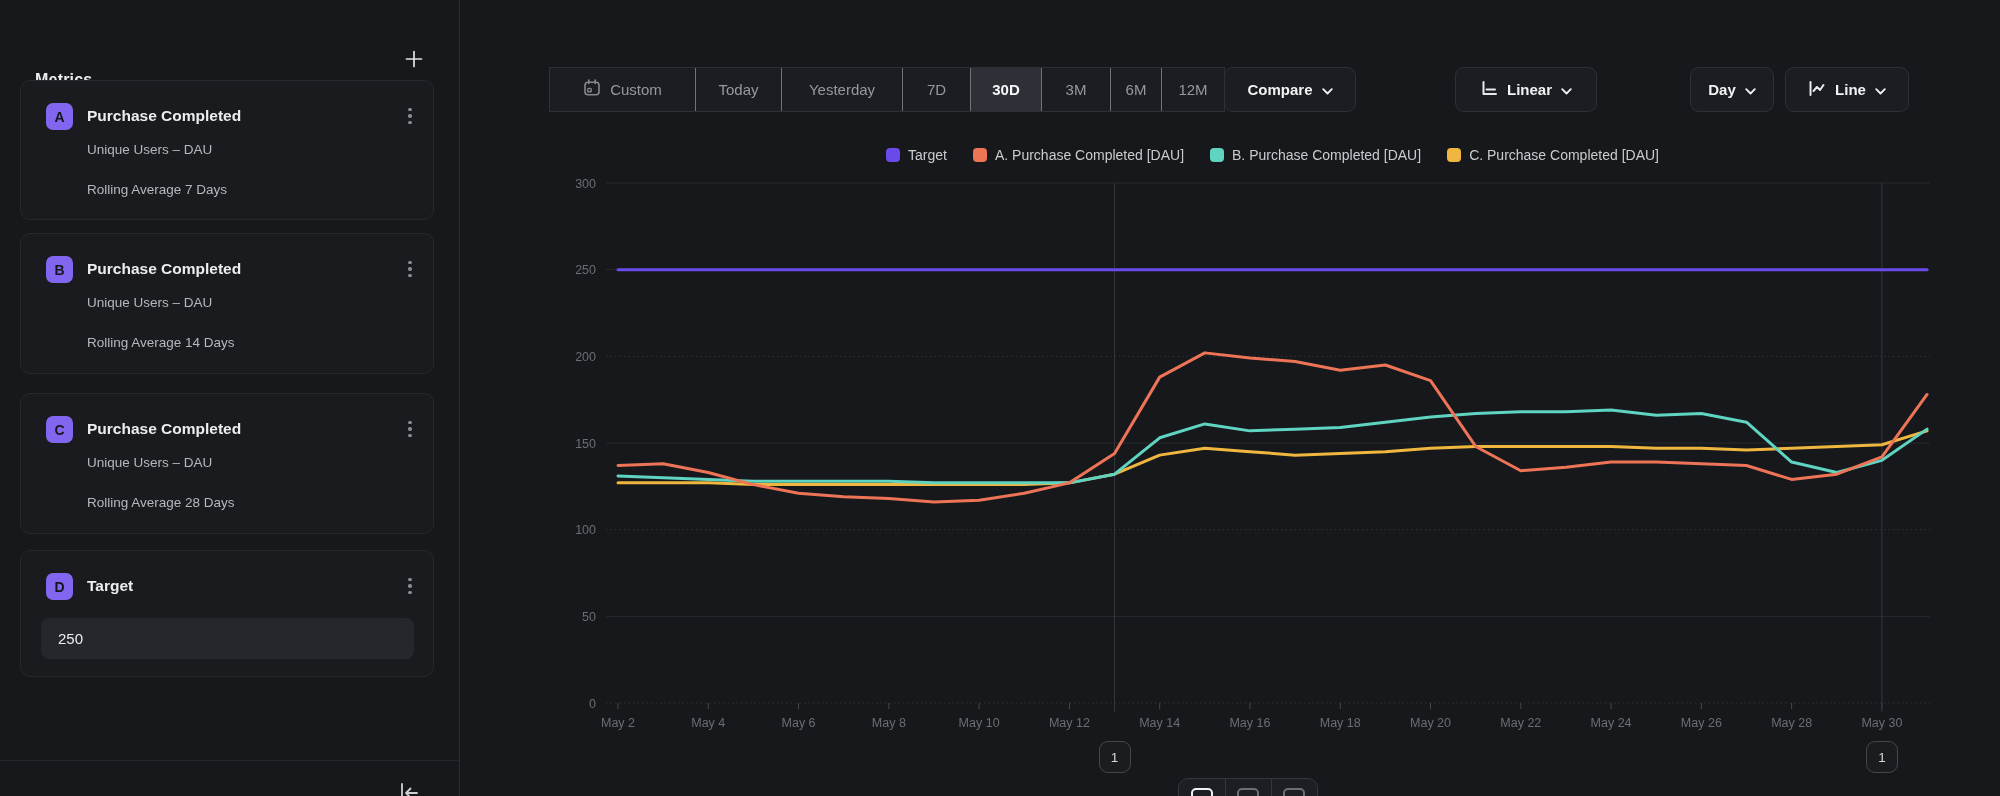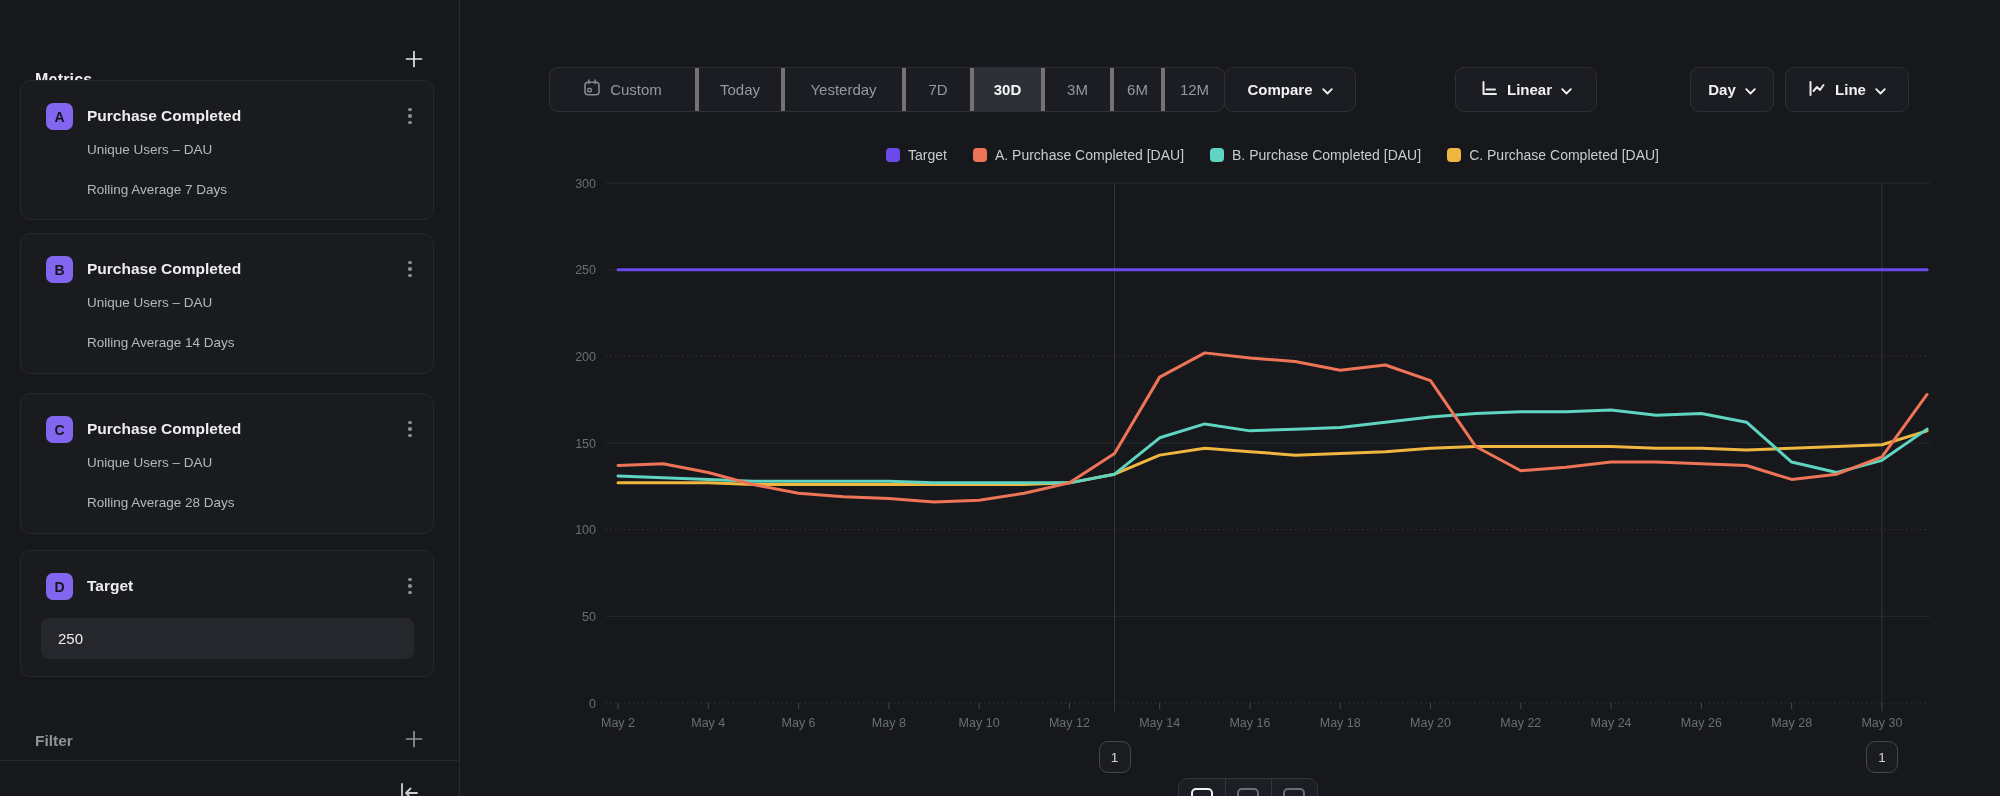--- a/index.html
+++ b/index.html
@@ -25,22 +25,22 @@
   .kebab { position:absolute; right:14px; top:22px; width:18px; height:26px; display:flex; flex-direction:column; align-items:center; justify-content:center; gap:3px; background:none; border:none; cursor:pointer; }
   .kebab .dot { width:3.5px; height:3.5px; border-radius:50%; background:#8a8d92; }
   .card-sub1 { position:absolute; left:66px; top:61px;  font-size:13.5px; color:#b5b8bd; }
   .card-sub2 { position:absolute; left:66px; top:101px; font-size:13.5px; color:#b5b8bd; }
   .target-input { position:absolute; left:20px; top:67px; width:373px; height:41px; background:#26272c; border:none; border-radius:8px; color:#eceded; font-size:15px; padding-left:17px; font-family:"Liberation Sans", sans-serif; }
   .filter-row { position:absolute; left:35px; top:728px; width:390px; display:flex; justify-content:space-between; align-items:center; }
   .filter-title { font-size:15.5px; font-weight:600; color:#8f9297; }
   .side-divider { position:absolute; left:0; top:760px; width:460px; height:1px; background:#26272c; }
   .collapse-btn { position:absolute; left:396px; top:780px; }
   
-  .range-group { position:absolute; left:549px; top:67px; height:45px; display:flex; background:#1c1d22; border:1px solid #2f3036; border-radius:9px; overflow:hidden; }
-  .rb { display:flex; align-items:center; justify-content:center; font-size:15px; color:#95989e; border:none; border-left:4px solid #737373; background:transparent; cursor:pointer; gap:9px; font-family:"Liberation Sans", sans-serif; }
+  .range-group { position:absolute; left:549px; top:67px; height:45px; display:flex; background:#1c1d22; border:1px solid #2f3036; border-radius:0; overflow:hidden; }
+  .rb { display:flex; align-items:center; justify-content:center; font-size:15px; color:#95989e; border:none; border-left:1px solid #737373; background:transparent; cursor:pointer; gap:9px; font-family:"Liberation Sans", sans-serif; }
   .rb:first-child { border-left:none; }
   .rb:nth-child(1){width:145px}.rb:nth-child(2){width:86px}.rb:nth-child(3){width:121px}.rb:nth-child(4){width:68px}
   .rb:nth-child(5){width:71px}.rb:nth-child(6){width:69px}.rb:nth-child(7){width:51px}.rb:nth-child(8){width:63px}
   .rb.active { background:#2e3037; color:#f6f7f8; font-weight:600; }
   .tb-btn { position:absolute; top:67px; height:45px; display:flex; align-items:center; justify-content:center; gap:9px; background:#1c1d22; border:1px solid #2f3036; border-radius:9px; font-size:15px; font-weight:600; color:#f1f2f3; cursor:pointer; font-family:"Liberation Sans", sans-serif; }
   .compare-btn { left:1224px; width:132px; }
   .linear-btn  { left:1455px; width:142px; }
   .day-btn     { left:1690px; width:84px; }
   .line-btn    { left:1785px; width:124px; }
   
@@ -115,30 +115,20 @@
     <div class="badge">D</div>
     <div class="card-title">Target</div>
     <button class="kebab">
         <span class="dot"></span>
         <span class="dot"></span>
         <span class="dot"></span>
       </button>
     <input class="target-input" readonly="" value="250" style="">
   </div>
 
-  <div class="filter-row">
-    <span class="filter-title">Filter</span>
-    <button class="icon-btn">
-      <span>
-        <svg width="22" height="22" viewBox="0 0 22 22">
-            <path d="M11 3.5v15M3.5 11h15" stroke="#8f9297" stroke-width="1.7" stroke-linecap="round" fill="none"></path>
-          </svg>
-      </span>
-    </button>
-  </div>
 
   <div class="side-divider"></div>
 
   <button class="icon-btn collapse-btn">
     <span>
       <svg width="26" height="26" viewBox="0 0 26 26">
           <path d="M6 4v18M21 13H10M14.5 8.5 10 13l4.5 4.5" stroke="#cdd0d3" stroke-width="1.8" stroke-linecap="round" stroke-linejoin="round" fill="none"></path>
         </svg>
     </span>
   </button>

